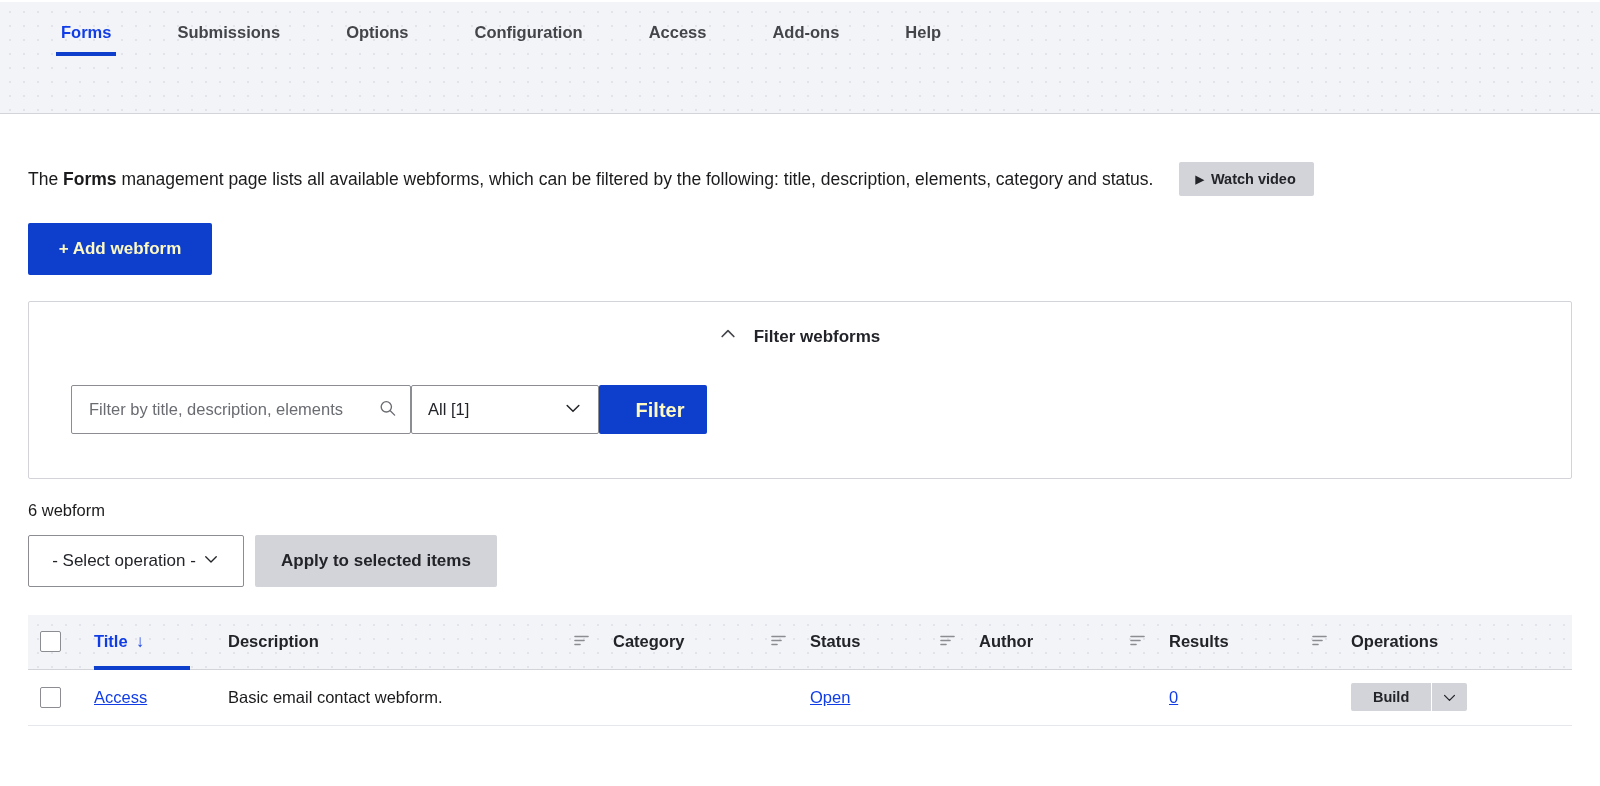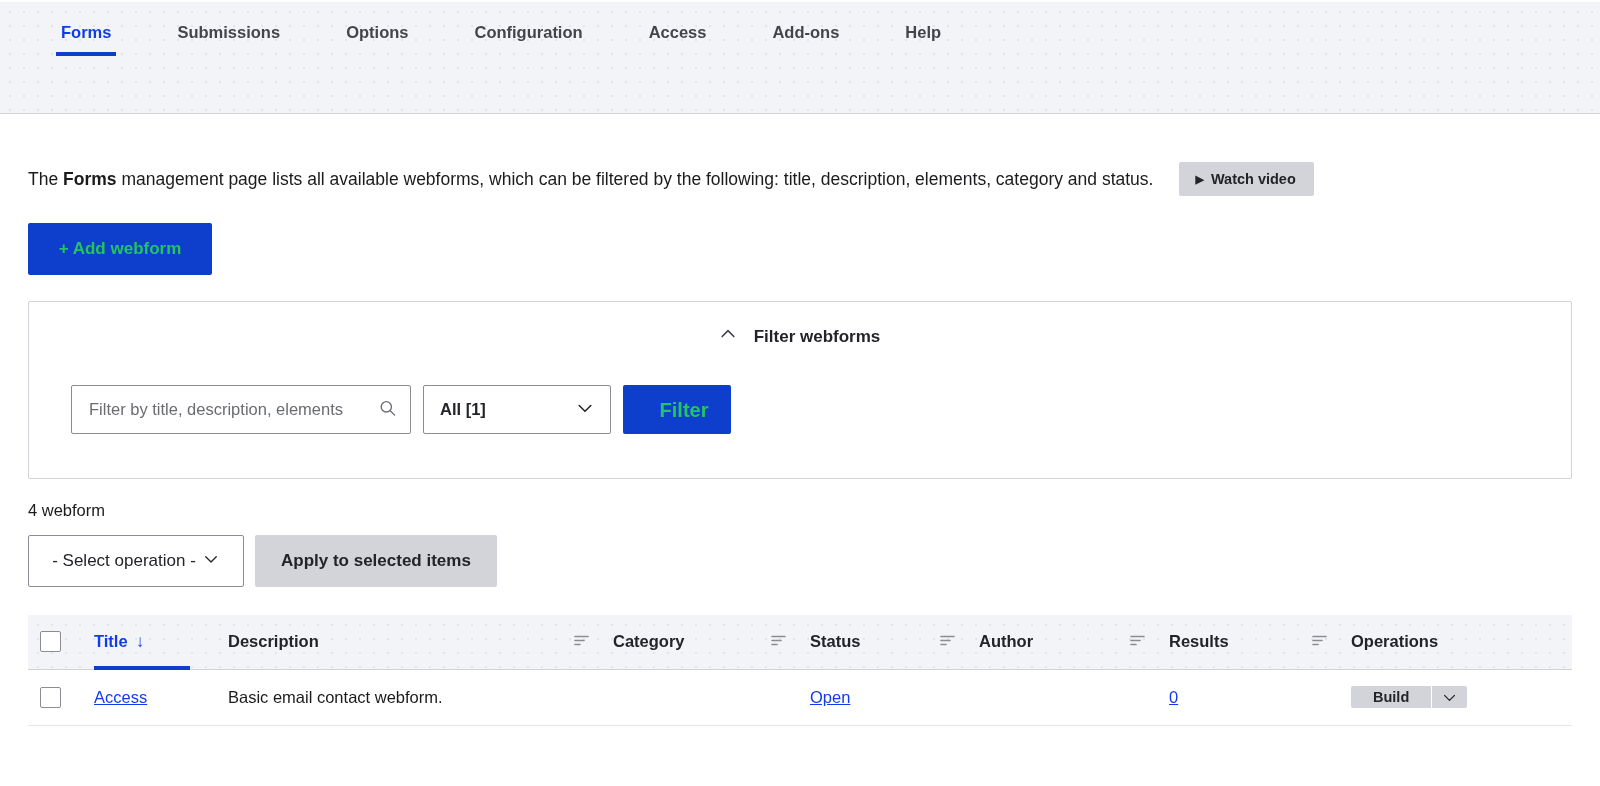--- a/index.html
+++ b/index.html
@@ -102,21 +102,21 @@
     line-height: 16px;
     white-space: nowrap;
   }
   .play-glyph { font-size: 11px; line-height: 1; }
 
   .btn-primary {
     display: inline-flex;
     align-items: center;
     justify-content: center;
     background: #0d3ecc;
-    color: #22c55e;
+    color: #fef9c3;
     font-size: 17px;
     font-weight: bold;
     border: 0;
     border-radius: 2px;
     cursor: pointer;
     line-height: 20px;
   }
   .add-webform {
     margin-top: 27px;
     width: 184px;
@@ -138,21 +138,20 @@
     font-size: 17px;
     font-weight: bold;
     color: #232429;
     cursor: pointer;
     justify-content: center;
   }
   .chev-up { display: block; }
   .filter-body {
     display: flex;
     align-items: center;
-    gap: 12px;
     padding: 36px 24px 44px 42px;
   }
   .search-wrap { position: relative; width: 340px; }
   .text-input {
     width: 100%;
     height: 49px;
     border: 1px solid #8b8d93;
     border-radius: 2px;
     padding: 0 34px 0 17px;
     font-size: 16.5px;
@@ -175,21 +174,20 @@
     height: 49px;
     border: 1px solid #8b8d93;
     border-radius: 2px;
     background: #fff;
     display: flex;
     align-items: center;
     padding: 0 16px;
     font-size: 16.5px;
     color: #232429;
     cursor: pointer;
-    font-weight: bold;
   }
   .select-wrap .chev-down {
     position: absolute;
     right: 16px;
     top: 50%;
     transform: translateY(-50%);
     pointer-events: none;
   }
   .filter-btn { width: 108px; height: 49px; font-size: 20px; padding-left: 20px; }
 
@@ -292,21 +290,21 @@
   .col-author{ width: 190px; }
   .col-results{ width: 182px; }
   .col-ops   { width: auto; }
 
   .build-split {
     display: inline-flex;
     align-items: stretch;
     background: #d3d4d9;
     border-radius: 2px;
     overflow: hidden;
-    height: 22px;
+    height: 28px;
   }
   .build-main {
     display: flex; align-items: center; justify-content: center;
     padding: 0 22px;
     font-size: 14.5px;
     font-weight: bold;
     color: #232429;
     cursor: pointer;
   }
   .build-toggle {
@@ -377,21 +375,21 @@
           <svg width="20" height="20" viewBox="0 0 24 24" fill="none" stroke="#232429" stroke-width="1.8" stroke-linecap="round" stroke-linejoin="round">
             <polyline points="5,9 12,16 19,9"></polyline>
           </svg>
         </span>
       </div>
 
       <button class="btn-primary filter-btn">Filter</button>
     </div>
   </div>
 
-  <div class="count-line">4 webform</div>
+  <div class="count-line">6 webform</div>
 
   <div class="ops-row">
     <div class="op-select-wrap">
       <div class="op-select">
         <span>- Select operation -</span>
         <span>
           <svg width="18" height="18" viewBox="0 0 24 24" fill="none" stroke="#232429" stroke-width="1.8" stroke-linecap="round" stroke-linejoin="round">
             <polyline points="5,9 12,16 19,9"></polyline>
           </svg>
         </span>

